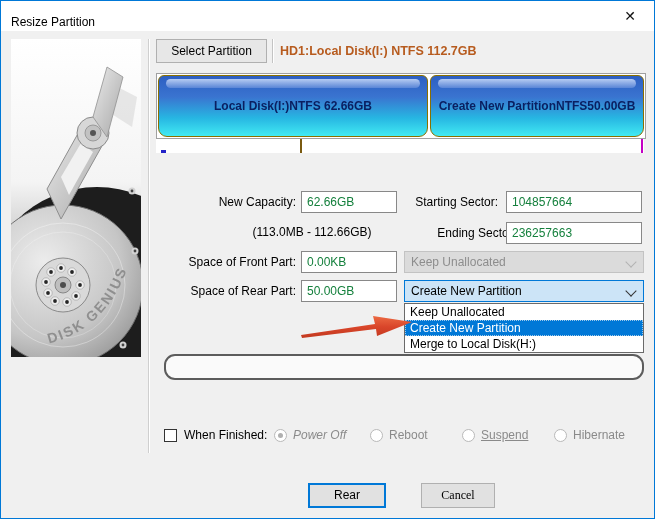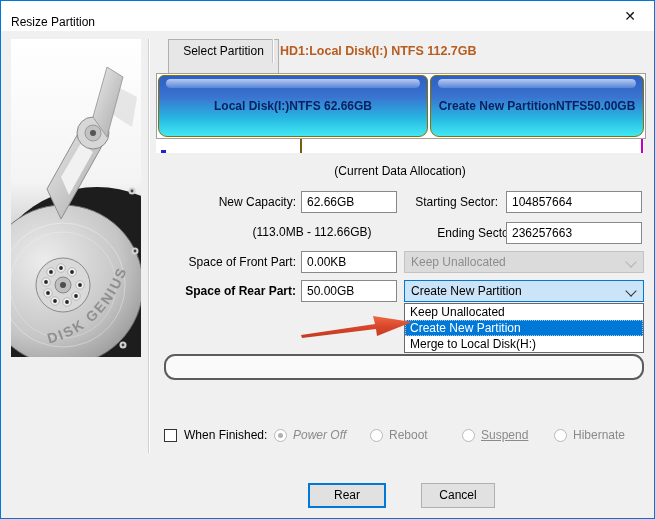--- a/index.html
+++ b/index.html
@@ -4,53 +4,53 @@
 <style>
   html,body{margin:0;padding:0;}
   body{width:655px;height:519px;font-family:"Liberation Sans","DejaVu Sans",sans-serif;font-size:12px;color:#000;}
   .window{position:relative;width:653px;height:517px;border:1px solid #0078d7;background:#f0f0f0;overflow:hidden;}
   .titlebar{position:absolute;left:0;top:0;width:100%;height:30px;background:#ffffff;}
   .title{position:absolute;left:10px;top:8px;font-size:12px;color:#000;margin-top:6px;}
   .close{position:absolute;right:14px;top:6px;width:20px;height:18px;text-align:center;font-size:14px;color:#111;cursor:pointer;line-height:18px;}
   .hdd{position:absolute;left:10px;top:38px;width:130px;height:318px;}
   .vsep{position:absolute;left:147px;top:38px;width:2px;height:414px;background:linear-gradient(to right,#cfcfcf 50%,#ffffff 50%);}
   .btn{box-sizing:border-box;background:#e7e7e7;border:1px solid #b0b0b0;font-size:12px;text-align:center;color:#000;}
-  .select-btn{position:absolute;left:167px;top:38px;width:111px;height:40px;line-height:22px;}
+  .select-btn{position:absolute;left:155px;top:38px;width:111px;height:24px;line-height:22px;}
   .hsep{position:absolute;left:271px;top:38px;width:2px;height:24px;background:linear-gradient(to right,#c4c4c4 50%,#ffffff 50%);}
   .hd-label{position:absolute;left:279px;top:43px;font-weight:bold;color:#b75b1e;font-size:12.5px;}
   .part-wrap{position:absolute;left:155px;top:72px;width:486px;height:62px;background:#fff;border:1px solid #a0a0a0;display:flex;gap:2px;padding:1px;}
   .part-block{position:relative;box-sizing:border-box;border:1px solid #8a7000;border-radius:6px 6px 9px 9px;background:linear-gradient(to bottom,#2d5fc2 0%,#3a74d0 35%,#27b6e2 70%,#41eaf3 100%);display:flex;justify-content:center;align-items:center;color:#0a1f61;font-weight:bold;font-size:12px;line-height:14px;text-align:center;}
   .part-block::before{content:"";position:absolute;top:3px;left:7px;right:7px;height:9px;border-radius:8px;background:linear-gradient(to bottom,rgba(190,210,245,.95),rgba(120,155,225,.55));}
   .part-block .l{position:relative;z-index:1;}
   .alloc-bar{position:absolute;left:155px;top:138px;width:488px;height:14px;background:#ffffff;}
   .alloc-tick{position:absolute;left:144px;top:0;width:2px;height:14px;background:#7a5a10;}
   .alloc-end{position:absolute;right:1px;top:0;width:2px;height:14px;background:#c400c4;}
   .alloc-cursor{position:absolute;left:5px;bottom:0;width:5px;height:3px;background:#2323c8;}
   .caption{position:absolute;left:155px;top:163px;width:488px;text-align:center;color:#000;}
   .flabel{position:absolute;text-align:right;color:#000;line-height:22px;}
-  .field{position:absolute;box-sizing:border-box;height:22px;background:#fff;border:1px solid #888;padding:3px 0 12px 5px;font-size:12px;color:#000000;}
+  .field{position:absolute;box-sizing:border-box;height:22px;background:#fff;border:1px solid #888;padding:3px 0 12px 5px;font-size:12px;color:#15803d;}
   .hint{position:absolute;left:176px;top:224px;width:270px;text-align:center;color:#000;}
   .combo{position:absolute;box-sizing:border-box;left:403px;width:240px;height:22px;padding:3px 0 0 6px;font-size:12px;}
   .combo .chev{position:absolute;right:8px;top:6px;width:7px;height:7px;border-right:1.5px solid;border-bottom:1.5px solid;transform:rotate(45deg);}
   .combo-disabled{background:#dbdbdb;border:1px solid #c3c3c3;color:#8d8d8d;}
   .combo-disabled .chev{border-color:#b3b3b3;}
   .combo-open{background:#cce4f7;border:1px solid #0078d7;color:#000;}
   .combo-open .chev{border-color:#333;}
   .ddl{position:absolute;left:403px;top:302px;width:240px;box-sizing:border-box;background:#fff;border:1px solid #6a6a6a;z-index:5;}
   .ddl-item{height:16px;line-height:16px;padding-left:5px;font-size:12px;color:#000;background:#fff;}
   .ddl-item.sel{background:#0078d7;color:#fff;outline:1px dotted #9ec9ea;outline-offset:-1px;}
   .arrow{position:absolute;left:298px;top:306px;width:116px;height:34px;z-index:6;}
   .statusbox{position:absolute;left:163px;top:353px;width:476px;height:22px;border:2px solid #5c5c5c;border-radius:11px;background:#fafafa;}
   .chk{position:absolute;left:163px;top:428px;width:13px;height:13px;box-sizing:border-box;background:#fff;border:1px solid #333;}
   .chk-label{position:absolute;left:183px;top:427px;color:#000;text-align:center;}
   .radio{position:absolute;top:428px;width:13px;height:13px;box-sizing:border-box;border:1px solid #b9b9b9;border-radius:50%;background:#fff;}
   .radio .dot{position:absolute;left:3px;top:3px;width:5px;height:5px;border-radius:50%;background:#b0b0b0;}
   .radio-label{position:absolute;top:427px;color:#8a8a8a;}
   .start-btn{position:absolute;left:307px;top:482px;width:78px;height:25px;border:2px solid #0078d7;background:#e1e1e1;line-height:21px;box-sizing:border-box;}
-  .cancel-btn{position:absolute;left:420px;top:482px;width:74px;height:25px;border:1px solid #b0b0b0;background:#e1e1e1;line-height:23px;box-sizing:border-box;}
+  .cancel-btn{position:absolute;left:420px;top:482px;width:74px;height:25px;border:1px solid #b0b0b0;background:#e1e1e1;line-height:23px;box-sizing:border-box;font-family:Liberation Serif, serif;}
 </style>
 </head>
 <body>
 
 <div class="window">
 
   <div class="titlebar">
     <span class="title">Resize Partition</span>
     <span class="close">✕</span>
   </div>
@@ -143,28 +143,27 @@
       <div class="l">50.00GB</div>
     </div>
   </div>
 
   <div class="alloc-bar">
     <div class="alloc-tick"></div>
     <div class="alloc-end"></div>
     <div class="alloc-cursor"></div>
   </div>
 
-  <div class="caption">(Current Data Allocation)</div>
 
   <div class="flabel" style="left:165px;top:190px;width:130px;">New Capacity:</div>
   <div class="field" style="left:300px;top:190px;width:96px;">62.66GB</div>
   <div class="hint">(113.0MB - 112.66GB)</div>
   <div class="flabel" style="left:165px;top:250px;width:130px;">Space of Front Part:</div>
   <div class="field" style="left:300px;top:250px;width:96px;">0.00KB</div>
-  <div class="flabel" style="left:165px;top:279px;width:130px;font-weight:bold;">Space of Rear Part:</div>
+  <div class="flabel" style="left:165px;top:279px;width:130px;">Space of Rear Part:</div>
   <div class="field" style="left:300px;top:279px;width:96px;">50.00GB</div>
 
   <div class="flabel" style="left:407px;top:190px;width:90px;">Starting Sector:</div>
   <div class="field" style="left:505px;top:190px;width:136px;">104857664</div>
   <div class="flabel" style="left:425px;top:221px;width:90px;">Ending Sector:</div>
   <div class="field" style="left:505px;top:221px;width:136px;">236257663</div>
 
   <div class="combo combo-disabled" style="top:250px;">
     <span>Keep Unallocated</span>
     <span class="chev"></span>

